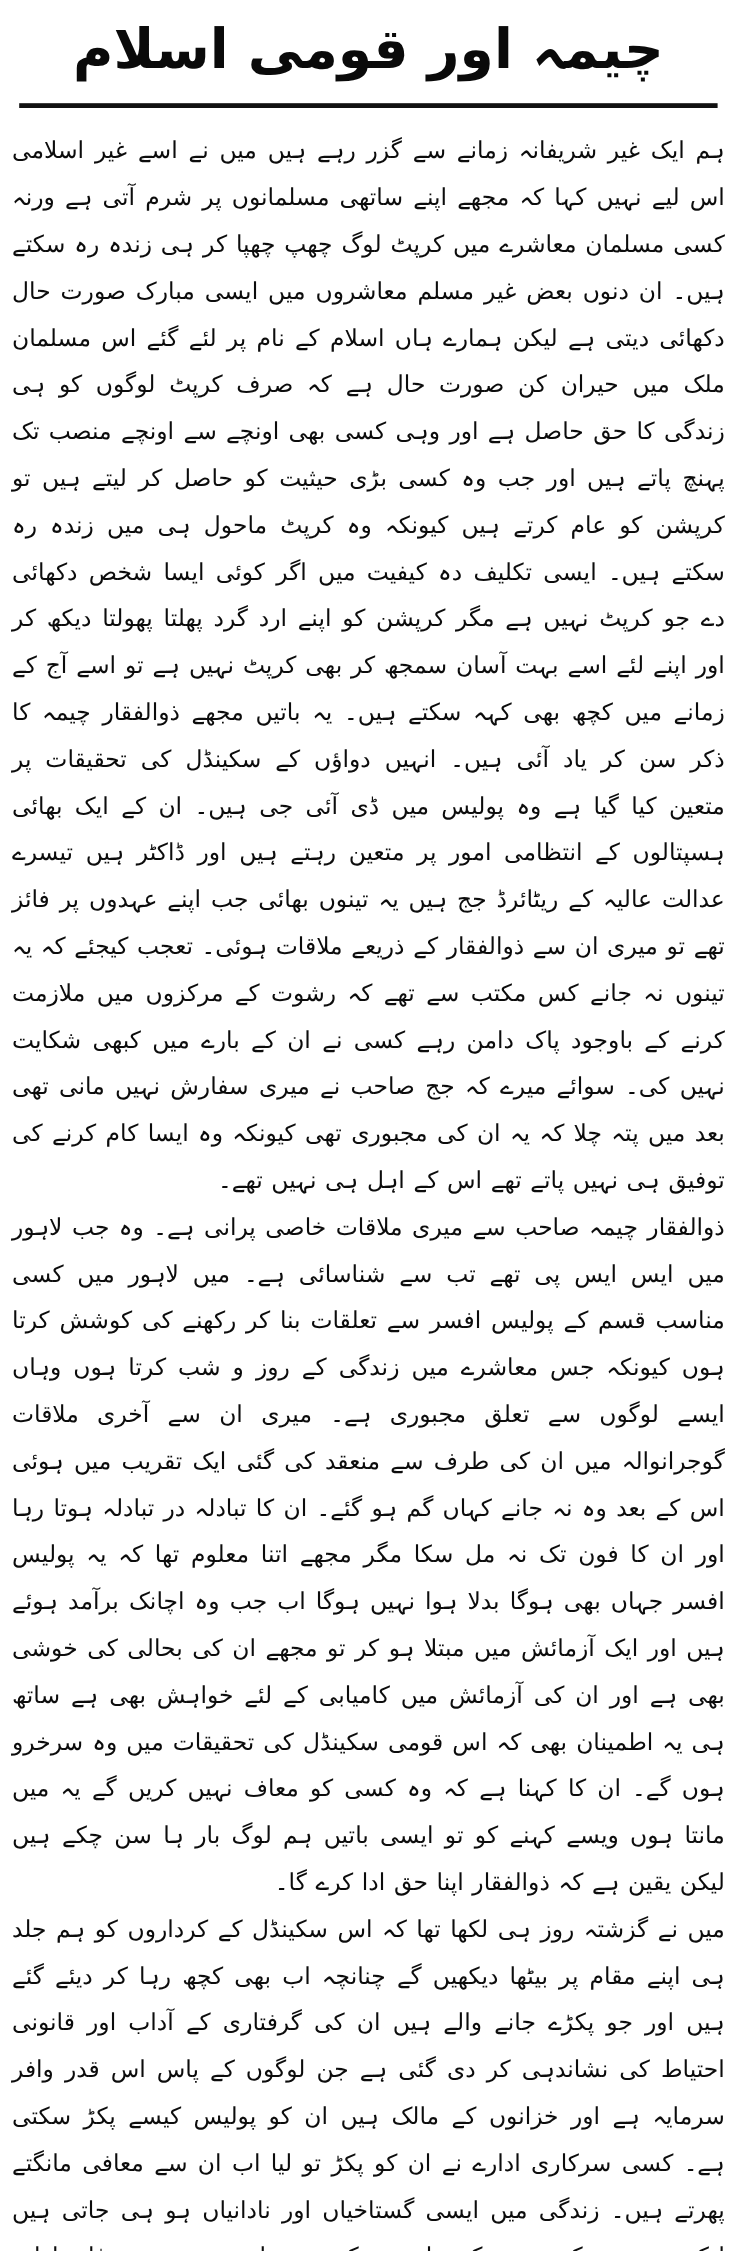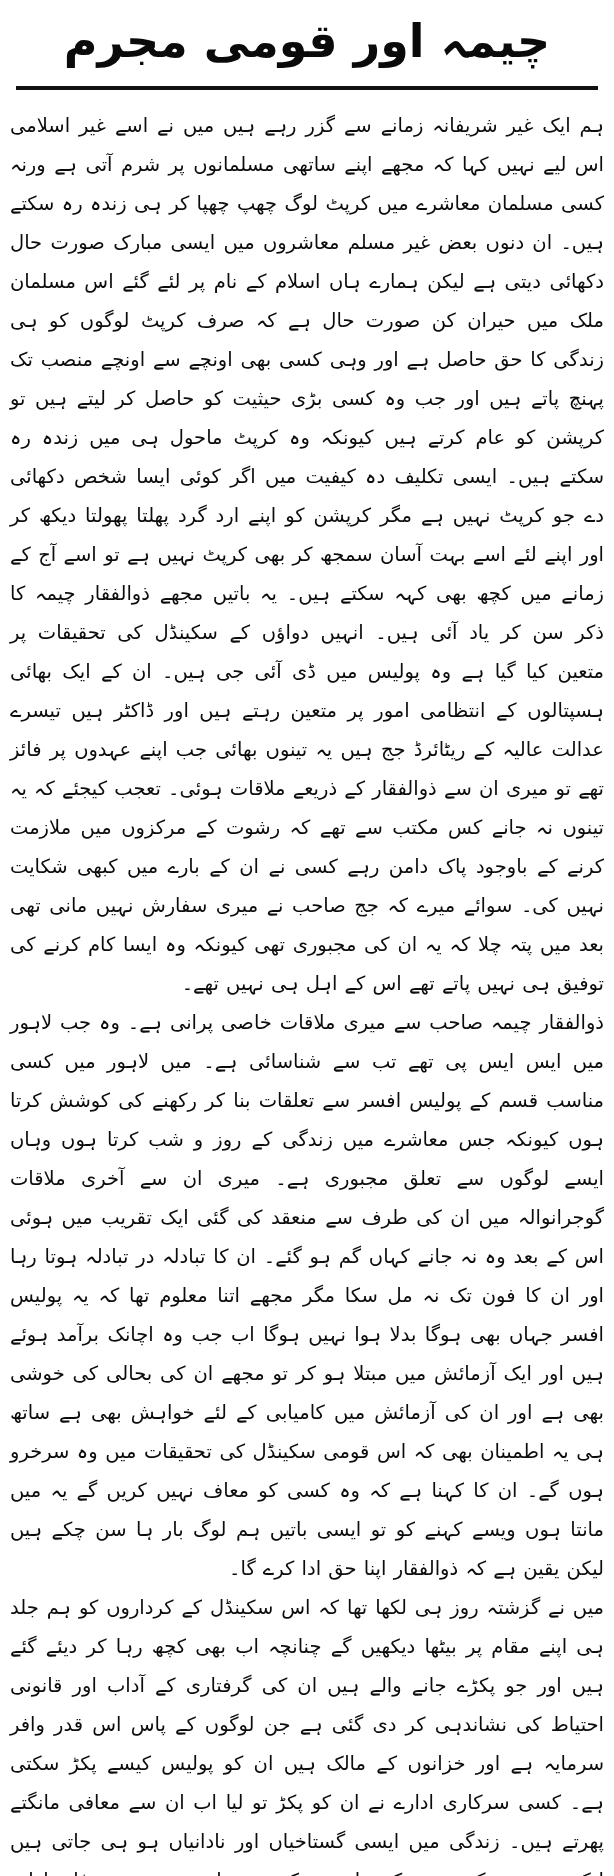--- a/index.html
+++ b/index.html
@@ -49,21 +49,21 @@
     padding: 0;
     word-spacing: 1px;
   }
 </style>
 </head>
 <body>
 
 <div class="page">
 
   <div class="masthead">
-    <h1 class="article-title">چیمہ اور قومی مجرم</h1>
+    <h1 class="article-title">چیمہ اور قومی اسلام</h1>
     <hr class="title-rule">
   </div>
 
   <div class="article-body">
     <p>ہم ایک غیر شریفانہ زمانے سے گزر رہے ہیں میں نے اسے غیر اسلامی اس لیے نہیں کہا کہ مجھے اپنے ساتھی مسلمانوں پر شرم آتی ہے ورنہ کسی مسلمان معاشرے میں کرپٹ لوگ چھپ چھپا کر ہی زندہ رہ سکتے ہیں۔ ان دنوں بعض غیر مسلم معاشروں میں ایسی مبارک صورت حال دکھائی دیتی ہے لیکن ہمارے ہاں اسلام کے نام پر لئے گئے اس مسلمان ملک میں حیران کن صورت حال ہے کہ صرف کرپٹ لوگوں کو ہی زندگی کا حق حاصل ہے اور وہی کسی بھی اونچے سے اونچے منصب تک پہنچ پاتے ہیں اور جب وہ کسی بڑی حیثیت کو حاصل کر لیتے ہیں تو کرپشن کو عام کرتے ہیں کیونکہ وہ کرپٹ ماحول ہی میں زندہ رہ سکتے ہیں۔ ایسی تکلیف دہ کیفیت میں اگر کوئی ایسا شخص دکھائی دے جو کرپٹ نہیں ہے مگر کرپشن کو اپنے ارد گرد پھلتا پھولتا دیکھ کر اور اپنے لئے اسے بہت آسان سمجھ کر بھی کرپٹ نہیں ہے تو اسے آج کے زمانے میں کچھ بھی کہہ سکتے ہیں۔ یہ باتیں مجھے ذوالفقار چیمہ کا ذکر سن کر یاد آئی ہیں۔ انہیں دواؤں کے سکینڈل کی تحقیقات پر متعین کیا گیا ہے وہ پولیس میں ڈی آئی جی ہیں۔ ان کے ایک بھائی ہسپتالوں کے انتظامی امور پر متعین رہتے ہیں اور ڈاکٹر ہیں تیسرے عدالت عالیہ کے ریٹائرڈ جج ہیں یہ تینوں بھائی جب اپنے عہدوں پر فائز تھے تو میری ان سے ذوالفقار کے ذریعے ملاقات ہوئی۔ تعجب کیجئے کہ یہ تینوں نہ جانے کس مکتب سے تھے کہ رشوت کے مرکزوں میں ملازمت کرنے کے باوجود پاک دامن رہے کسی نے ان کے بارے میں کبھی شکایت نہیں کی۔ سوائے میرے کہ جج صاحب نے میری سفارش نہیں مانی تھی بعد میں پتہ چلا کہ یہ ان کی مجبوری تھی کیونکہ وہ ایسا کام کرنے کی توفیق ہی نہیں پاتے تھے اس کے اہل ہی نہیں تھے۔</p>
     <p>ذوالفقار چیمہ صاحب سے میری ملاقات خاصی پرانی ہے۔ وہ جب لاہور میں ایس ایس پی تھے تب سے شناسائی ہے۔ میں لاہور میں کسی مناسب قسم کے پولیس افسر سے تعلقات بنا کر رکھنے کی کوشش کرتا ہوں کیونکہ جس معاشرے میں زندگی کے روز و شب کرتا ہوں وہاں ایسے لوگوں سے تعلق مجبوری ہے۔ میری ان سے آخری ملاقات گوجرانوالہ میں ان کی طرف سے منعقد کی گئی ایک تقریب میں ہوئی اس کے بعد وہ نہ جانے کہاں گم ہو گئے۔ ان کا تبادلہ در تبادلہ ہوتا رہا اور ان کا فون تک نہ مل سکا مگر مجھے اتنا معلوم تھا کہ یہ پولیس افسر جہاں بھی ہوگا بدلا ہوا نہیں ہوگا اب جب وہ اچانک برآمد ہوئے ہیں اور ایک آزمائش میں مبتلا ہو کر تو مجھے ان کی بحالی کی خوشی بھی ہے اور ان کی آزمائش میں کامیابی کے لئے خواہش بھی ہے ساتھ ہی یہ اطمینان بھی کہ اس قومی سکینڈل کی تحقیقات میں وہ سرخرو ہوں گے۔ ان کا کہنا ہے کہ وہ کسی کو معاف نہیں کریں گے یہ میں مانتا ہوں ویسے کہنے کو تو ایسی باتیں ہم لوگ بار ہا سن چکے ہیں لیکن یقین ہے کہ ذوالفقار اپنا حق ادا کرے گا۔</p>
     <p>میں نے گزشتہ روز ہی لکھا تھا کہ اس سکینڈل کے کرداروں کو ہم جلد ہی اپنے مقام پر بیٹھا دیکھیں گے چنانچہ اب بھی کچھ رہا کر دیئے گئے ہیں اور جو پکڑے جانے والے ہیں ان کی گرفتاری کے آداب اور قانونی احتیاط کی نشاندہی کر دی گئی ہے جن لوگوں کے پاس اس قدر وافر سرمایہ ہے اور خزانوں کے مالک ہیں ان کو پولیس کیسے پکڑ سکتی ہے۔ کسی سرکاری ادارے نے ان کو پکڑ تو لیا اب ان سے معافی مانگتے پھرتے ہیں۔ زندگی میں ایسی گستاخیاں اور نادانیاں ہو ہی جاتی ہیں لیکن یہ سب کچھ تب تک تھا جب تک چیمہ اس میں نہیں پڑا تھا اب ذوالفقار چیمہ سے بچ کر کون نکلے گا اس کے لئے یا تو اسے پھر سے کہیں تبدیل کر دیا جائے یا اس کی جون بدل دی جائے کہ وہ پہلے والا چیمہ نہ رہے۔ تیسری صورت یہ ہے کہ میاں شہباز بدل جائے میں اس سیاسی حکمران کو پرانا جانتا ہوں وہ اس سکینڈل کو بے نقاب کر کے رہے گا۔ کوئی معمولی بات نہیں ہوئی کہ نہ صرف ایک سو سے اوپر پاکستانی زندگی سے ہاتھ دھو بیٹھے ہیں ہمارے شفاخانوں پر سے اعتماد بھی اٹھ گیا۔ زندگی بچانے والے ان ہسپتالوں کی طرف جانے کو لوگ ڈرنے لگے ہیں یہ اس معاشرے پر بڑا ظلم ہے جو پہلے ہی کرپشن کے عفریت کے پنجوں میں تڑپ رہا ہے۔ ان حالات میں ضروری ہے کہ کوئی ایسا واقعہ سامنے آئے جو عوام کی ڈھارس بندھا جائے۔ زیادہ تر غریب لوگ ہی ان قاتل دواؤں کے شکار ہوئے ہیں بات وہی ہے کہ خون خاک نشیناں تھا رزق خاک ہوا لیکن کوئی وقت ایسا بھی تو آنا چاہئے جب خاک نشینوں کا خون رزق خاک نہ ہو۔</p>
 
   </div>
 

